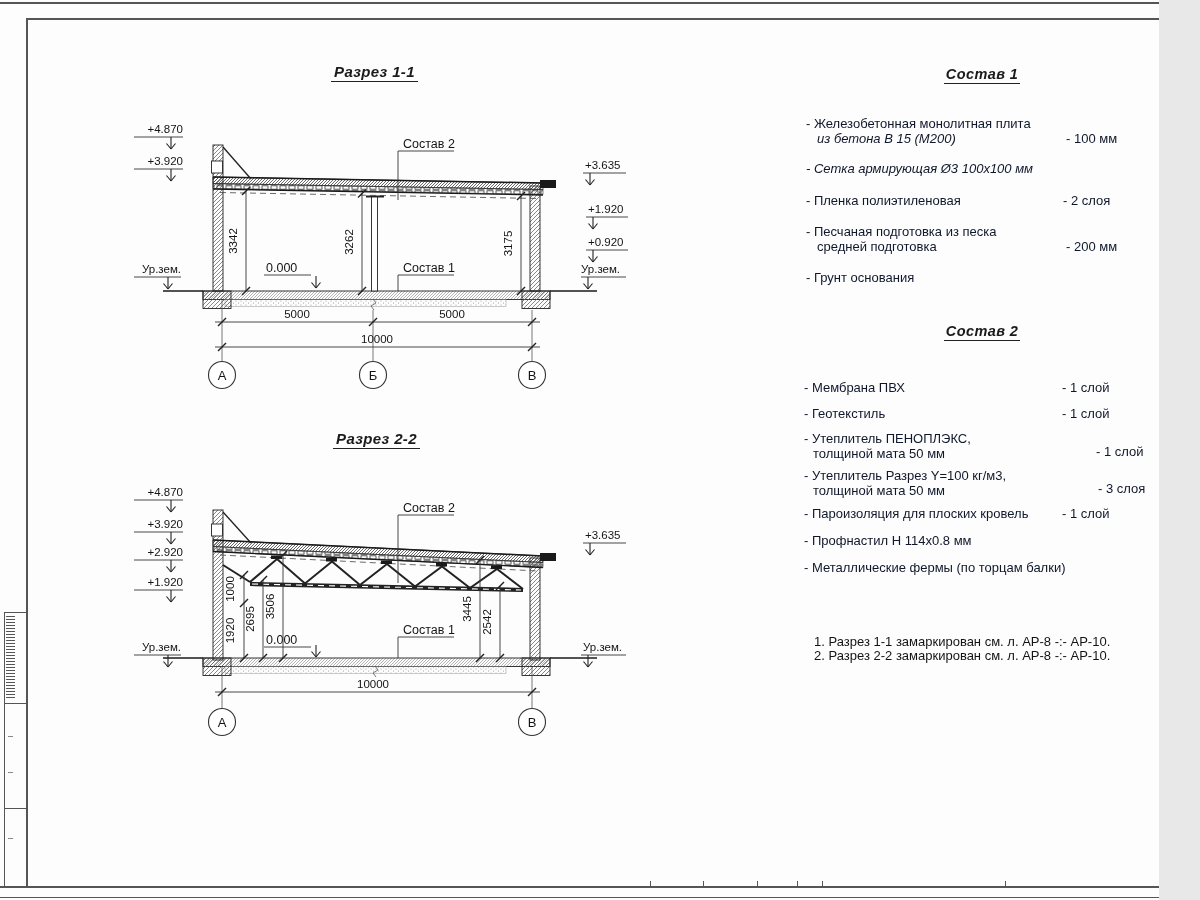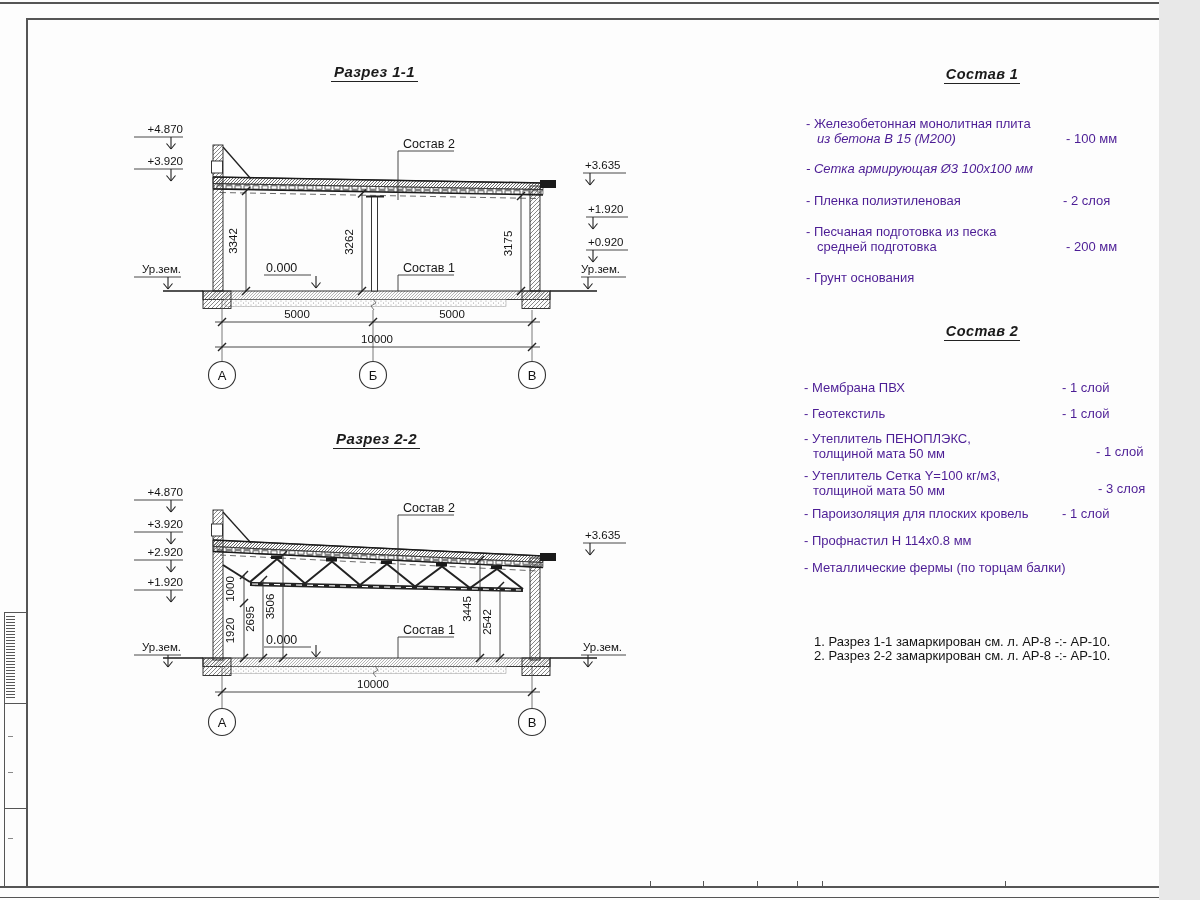--- a/index.html
+++ b/index.html
@@ -5,21 +5,21 @@
   html,body{margin:0;padding:0;background:#e8e8e8;}
   .sheet{position:relative;width:1159px;height:900px;background:#fdfdfd;overflow:hidden;
          font-family:"Liberation Sans",sans-serif;color:#111;}
   .hline{position:absolute;background:#555;}
   .vline{position:absolute;background:#555;}
   .sec-title{position:absolute;font-style:italic;font-weight:700;font-size:15px;color:#1a1a1a;
              border-bottom:1.6px solid #222;padding:0 3px 1px 3px;letter-spacing:.4px;}
   .comp-head{position:absolute;left:800px;width:364px;text-align:center;}
   .comp-head span{font-style:italic;font-weight:700;font-size:14.5px;color:#1a1a1a;
              border-bottom:1.6px solid #222;padding:0 2px 1px 2px;letter-spacing:.4px;}
-  .cl{position:absolute;font-size:13px;line-height:15px;color:#4c1d95;white-space:nowrap;}
+  .cl{position:absolute;font-size:13px;line-height:15px;color:#0f172a;white-space:nowrap;}
   .note{position:absolute;font-size:13px;color:#141414;white-space:nowrap;}
   .fineprint{position:absolute;left:6px;top:616px;width:9px;height:82px;
              background:repeating-linear-gradient(0deg,#555 0 1px,transparent 1px 3px);}
   .stampdash{position:absolute;width:5px;height:1px;background:#888;}
   .btick{position:absolute;width:1px;height:5px;background:#555;top:881px;}
   svg{position:absolute;}
   svg text{font-family:"Liberation Sans",sans-serif;fill:#141414;}
   .dim{font-size:11.5px;}
   .elev{font-size:11.5px;}
   .lbl{font-size:12.5px;}
@@ -374,21 +374,21 @@
   <div class="comp-head" style="top:322px;">
     <span>Состав 2</span>
   </div>
   <div class="cl" style="left:804px;top:380px;">- Мембрана ПВХ</div>
   <div class="cl" style="left:1062px;top:380px;">- 1 слой</div>
   <div class="cl" style="left:804px;top:406px;">- Геотекстиль</div>
   <div class="cl" style="left:1062px;top:406px;">- 1 слой</div>
   <div class="cl" style="left:804px;top:431px;">- Утеплитель ПЕНОПЛЭКС,</div>
   <div class="cl" style="left:813px;top:446px;">толщиной мата 50 мм</div>
   <div class="cl" style="left:1096px;top:444px;">- 1 слой</div>
-  <div class="cl" style="left:804px;top:468px;">- Утеплитель Сетка Y=100 кг/м3,</div>
+  <div class="cl" style="left:804px;top:468px;">- Утеплитель Разрез Y=100 кг/м3,</div>
   <div class="cl" style="left:813px;top:483px;">толщиной мата 50 мм</div>
   <div class="cl" style="left:1098px;top:481px;">- 3 слоя</div>
   <div class="cl" style="left:804px;top:506px;">- Пароизоляция для плоских кровель</div>
   <div class="cl" style="left:1062px;top:506px;">- 1 слой</div>
   <div class="cl" style="left:804px;top:533px;">- Профнастил Н 114x0.8 мм</div>
   <div class="cl" style="left:804px;top:560px;">- Металлические фермы (по торцам балки)</div>
 
   <div class="note" style="left:814px;top:634px;">1. Разрез 1-1 замаркирован см. л. АР-8 -:- АР-10.</div>
   <div class="note" style="left:814px;top:648px;">2. Разрез 2-2 замаркирован см. л. АР-8 -:- АР-10.</div>
 

